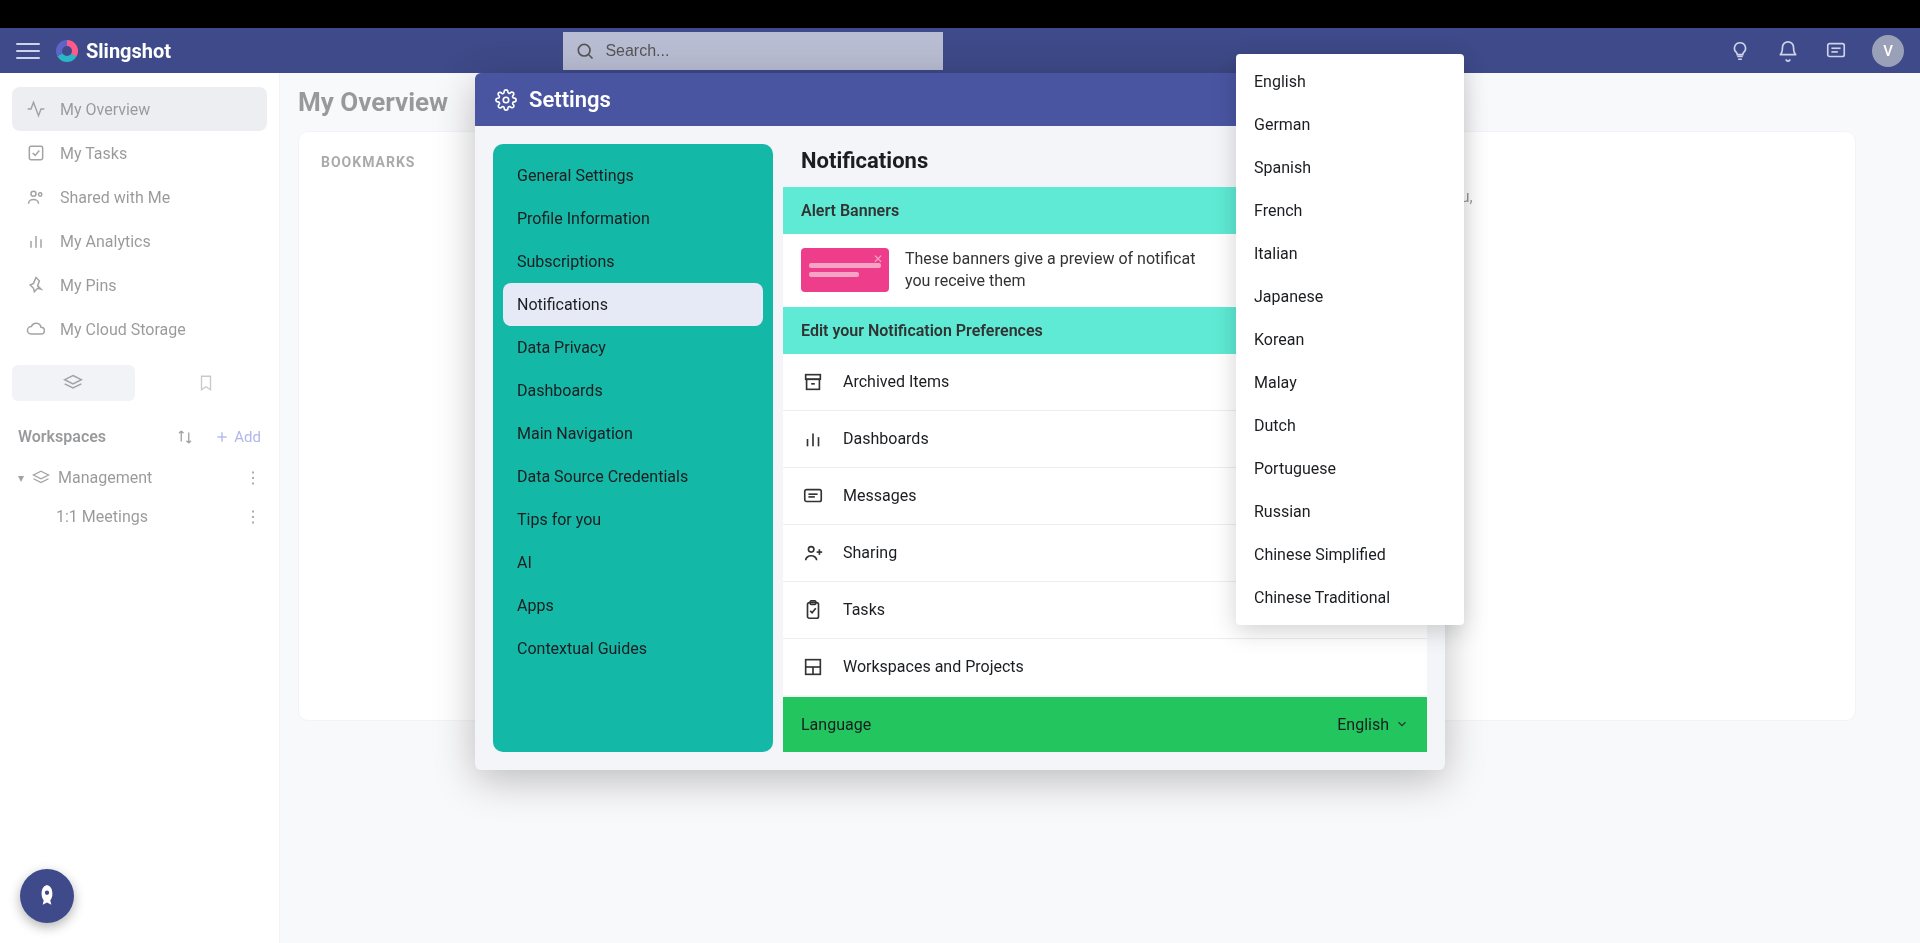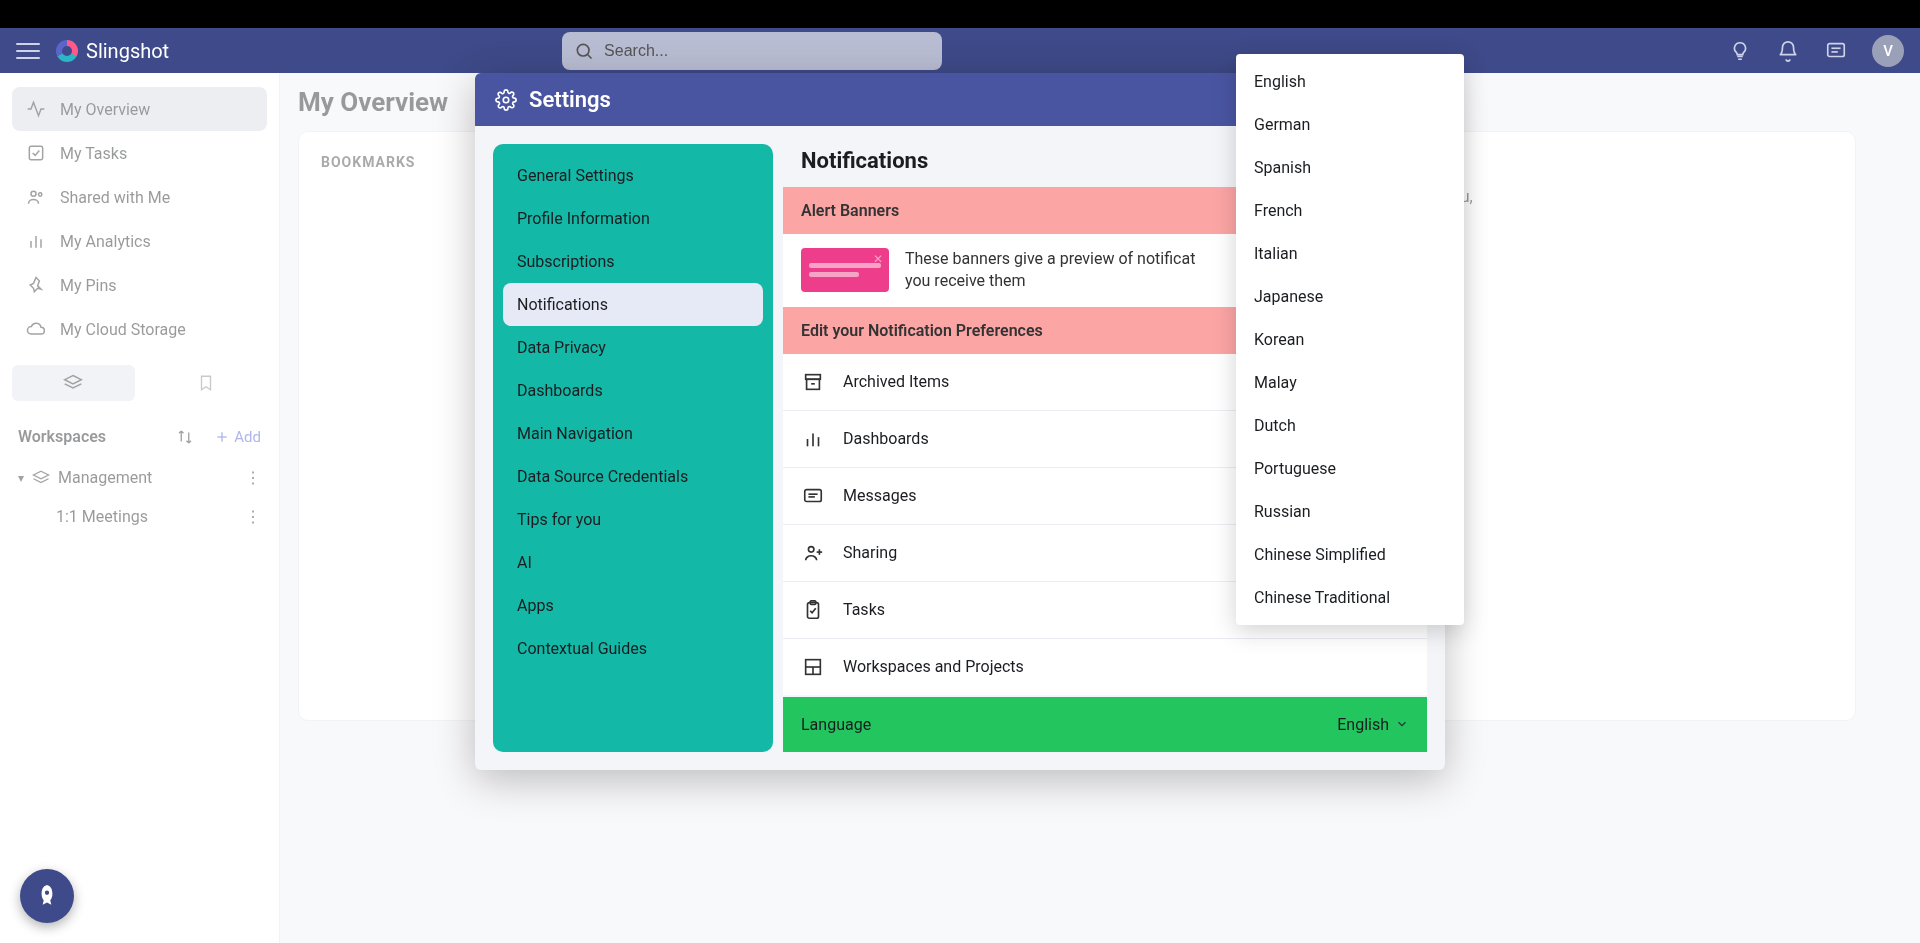--- a/index.html
+++ b/index.html
@@ -7,23 +7,23 @@
 
 .black-bar { width: 100%; height: 28px; background: #000; }
 
 
 .topnav { height: 45px; background: #3e4a89; display: flex; align-items: center; padding: 0 16px; }
 .hamburger { width: 24px; height: 24px; display: flex; flex-direction: column; justify-content: center; gap: 5px; cursor: pointer; margin-right: 16px; }
 .hamburger span { display: block; height: 2px; background: #cfd3ea; border-radius: 2px; }
 .logo-wrap { display: flex; align-items: center; gap: 8px; }
 .logo-mark { width: 22px; height: 22px; border-radius: 50%; background: conic-gradient(#ff5a8a 0 120deg, #2bb6c6 120deg 240deg, #5a65c7 240deg 360deg); position: relative; }
 .logo-mark::after { content: ''; position: absolute; inset: 6px; background: #3e4a89; border-radius: 50%; }
-.logo-text { color: #fff; font-weight: 400; font-size: 20px; }
+.logo-text { color: #fff; font-weight: 700; font-size: 20px; }
 .search-wrap { margin-left: auto; margin-right: auto; position: relative; }
-.search-input { width: 380px; height: 38px; background: #b9bdd3; border: none; border-radius: 8px; padding: 0 14px 0 42px; font-size: 16px; color: #444; outline: none; }
+.search-input { width: 380px; height: 38px; background: #b9bdd3; border: none; border-radius: 0; padding: 0 14px 0 42px; font-size: 16px; color: #444; outline: none; }
 .search-input::placeholder { color: #555; }
 .search-icon { position: absolute; left: 12px; top: 50%; transform: translateY(-50%); }
 .top-right { display: flex; align-items: center; gap: 24px; margin-left: auto; }
 .icon-btn { width: 24px; height: 24px; display: flex; align-items: center; justify-content: center; cursor: pointer; color: #cfd3ea; }
 .avatar { width: 32px; height: 32px; border-radius: 50%; background: #9aa0b8; color: #fff; display: flex; align-items: center; justify-content: center; font-size: 15px; font-weight: 500; }
 
 .app-body { display: flex; height: calc(100% - 73px); }
 
 
 .sidebar { width: 280px; background: #fff; border-right: 1px solid #e2e4ea; padding-top: 14px; }
@@ -55,21 +55,21 @@
 
 
 .modal { position: fixed; left: 50%; top: 73px; transform: translateX(-50%); width: 970px; background: #f4f5f8; border-radius: 6px; box-shadow: 0 10px 40px rgba(0,0,0,0.25); z-index: 10; }
 .modal-header { background: #4a55a2; color: #fff; display: flex; align-items: center; gap: 12px; padding: 14px 20px; border-radius: 6px 6px 0 0; font-size: 22px; font-weight: 600; }
 .modal-body { display: flex; padding: 18px; gap: 10px; }
 .settings-nav { width: 280px; background: #14b8a6; border-radius: 10px; padding: 10px; }
 .settings-nav-item { padding: 12px 14px; border-radius: 8px; cursor: pointer; font-size: 16px; color: #1b1d21; }
 .settings-nav-item.active { background: #e6eaf7; }
 .settings-content { flex: 1; display: flex; flex-direction: column; }
 .settings-content-title { font-size: 22px; font-weight: 700; padding: 4px 18px 14px; }
-.section-head { background: #fca5a5; padding: 14px 18px; font-weight: 600; font-size: 16px; color: #333; }
+.section-head { background: #5eead4; padding: 14px 18px; font-weight: 600; font-size: 16px; color: #333; }
 .banner-row { display: flex; align-items: center; gap: 16px; background: #fff; padding: 14px 18px; }
 .banner-preview { width: 88px; height: 44px; background: #ee3d8b; border-radius: 4px; position: relative; display: flex; flex-direction: column; justify-content: center; gap: 4px; padding: 6px 8px; }
 .banner-preview .line { height: 5px; background: #f7a3c6; border-radius: 2px; }
 .banner-preview .line2 { width: 70%; }
 .banner-preview .x { position: absolute; top: 4px; right: 6px; color: #f7a3c6; font-size: 12px; }
 .banner-desc { font-size: 16px; color: #333; line-height: 1.4; }
 .pref-item { display: flex; align-items: center; gap: 18px; padding: 16px 18px; background: #fff; border-top: 1px solid #ecedf2; cursor: pointer; font-size: 16px; }
 .pref-item:first-of-type { border-top: none; }
 .pref-icon { width: 24px; height: 24px; color: #333; display: flex; align-items: center; justify-content: center; }
 .lang-row { display: flex; align-items: flex-start; justify-content: space-between; padding: 18px; background: #22c55e; margin-top: 2px; font-size: 16px; }

